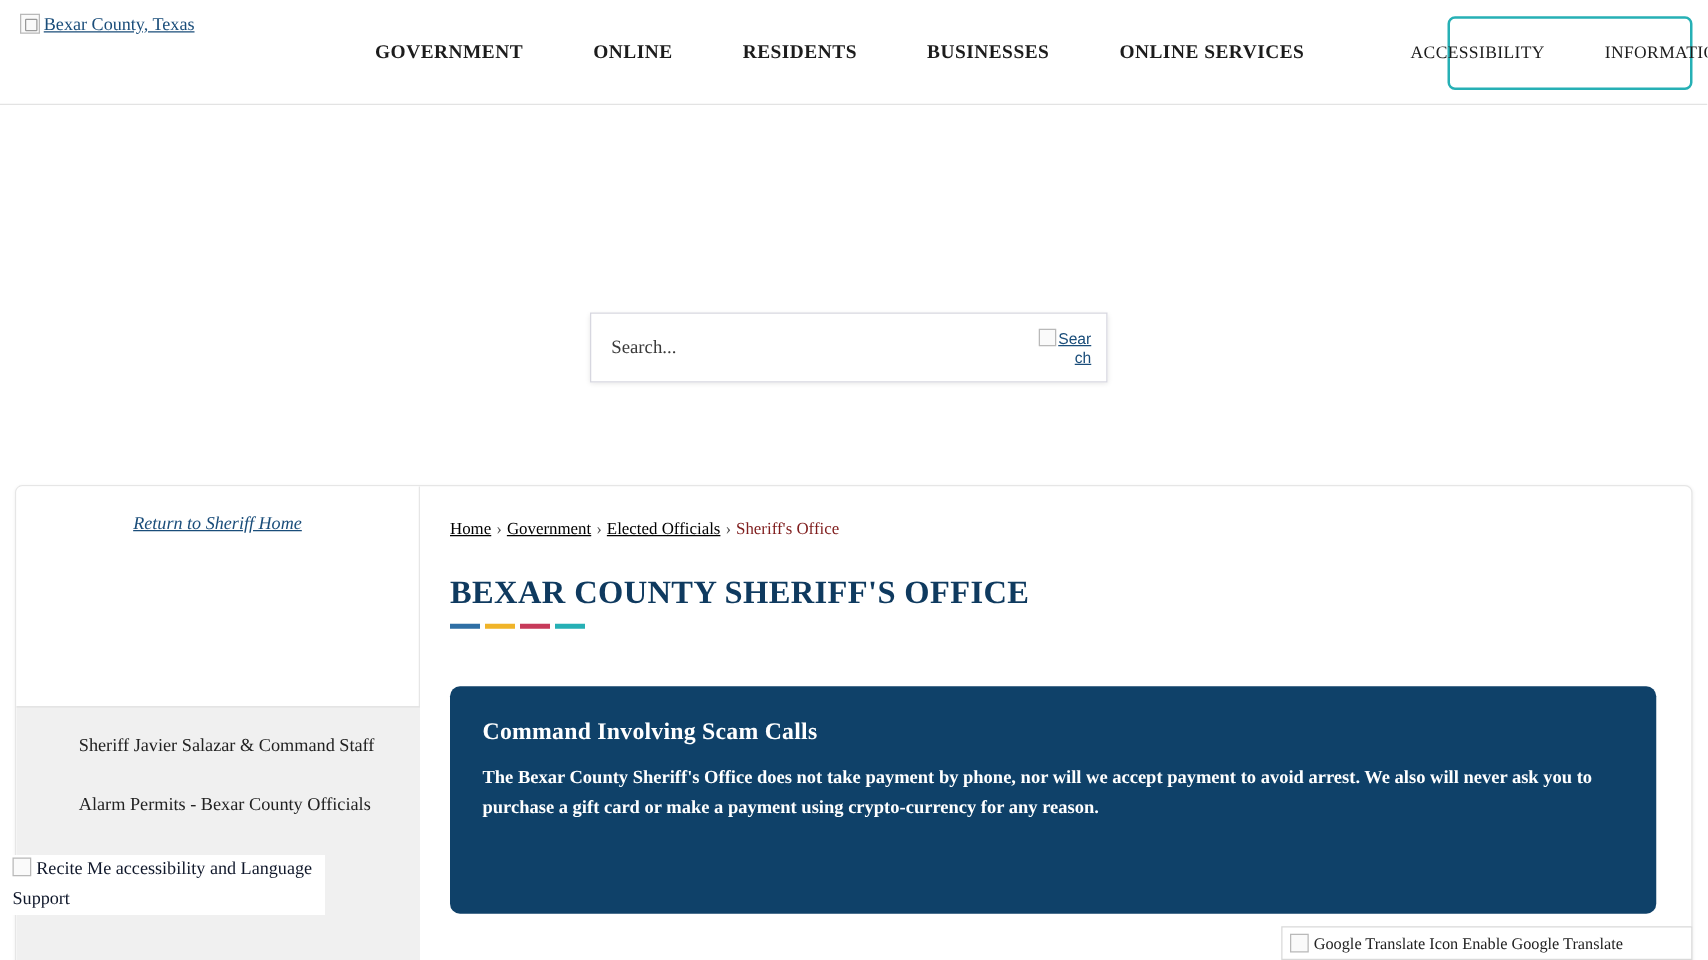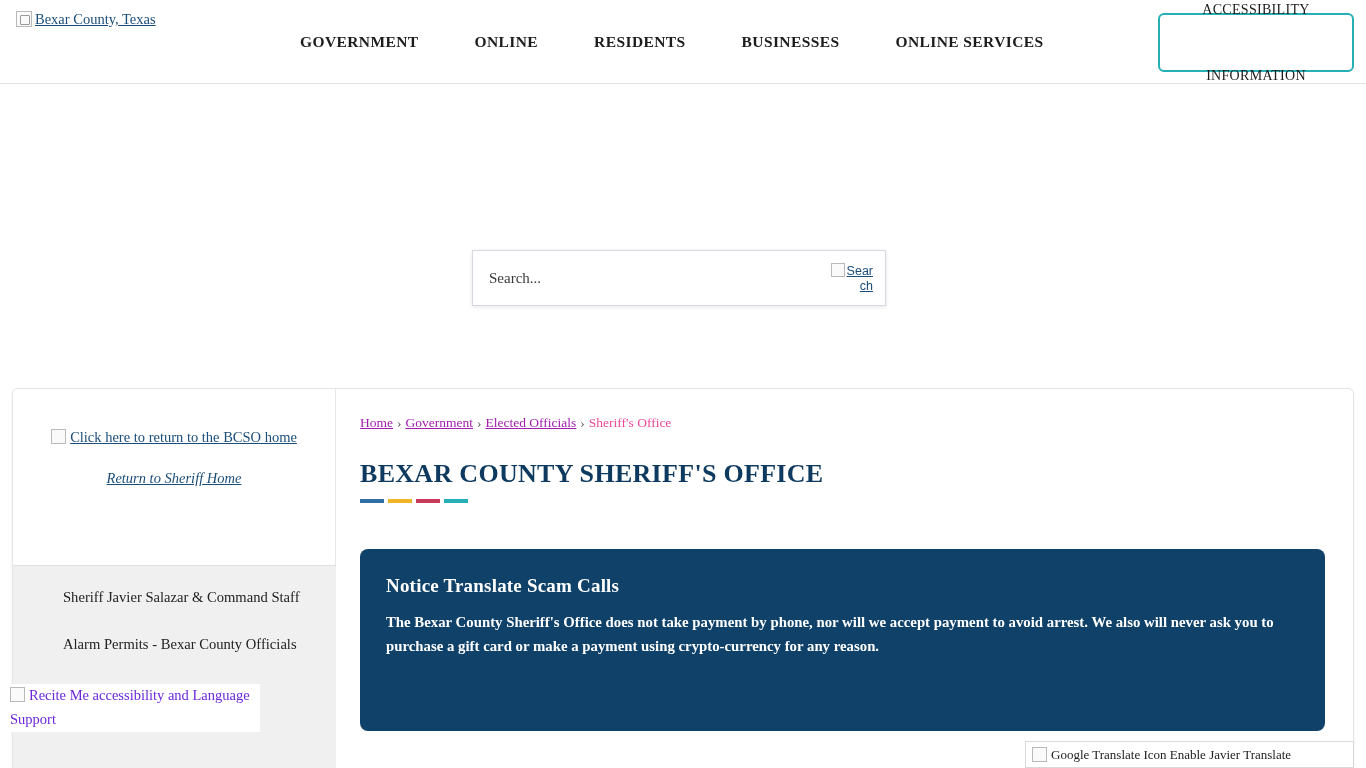--- a/index.html
+++ b/index.html
@@ -62,21 +62,21 @@
     white-space: nowrap;
   }
   .accessibility-btn {
     position: absolute;
     right: 12px; top: 13px;
     width: 196px; height: 59px;
     border: 2px solid #26b0b5;
     border-radius: 6px;
     background: #fff;
     display: flex;
-    flex-direction: column;
+    flex-direction: row;
     align-items: center;
     justify-content: center;
     line-height: 1.28;
     font-size: 14px;
     color: #1c1c1c;
     letter-spacing: .3px;
     text-align: center;
     cursor: pointer;
     gap: 48px;
   }
@@ -212,25 +212,25 @@
     width: 1019px;
     height: 420px;
     padding: 26px 22px 0 24px;
   }
   .breadcrumb {
     font-size: 13.5px;
     color: #333;
     margin-bottom: 28px;
   }
   .breadcrumb a {
-    color: #a21caf;
+    color: #000000;
     text-decoration: underline;
   }
   .breadcrumb .sep { color: #555; margin: 0 4px; }
-  .breadcrumb .current { color: #ec4899; text-align: right; }
+  .breadcrumb .current { color: #7f1d1d; text-align: right; }
 
   .page-title {
     font-size: 26px;
     font-weight: bold;
     color: #0f3a5f;
     letter-spacing: .3px;
     margin: 0 0 10px 0;
   }
   .rule {
     display: flex;
@@ -258,21 +258,21 @@
     font-size: 14.8px;
     font-weight: bold;
     line-height: 1.6;
   }
 
   
   .recite-widget {
     position: absolute;
     left: 10px; top: 684px;
     font-size: 14.5px;
-    color: #6d28d9;
+    color: #0f172a;
     line-height: 1.65;
     width: 250px;
     background: #ffffff;
     z-index: 30;
   }
   .recite-widget .bi {
     display: inline-block;
     width: 15px; height: 15px;
     border: 1px solid #b9b9b9;
     vertical-align: -2px;
@@ -332,25 +332,20 @@
       <span class="search-broken">
         <span class="bi"></span><span>Search</span>
       </span>
     </button>
   </div>
 </div>
 
 <div class="content-card">
 
   <aside class="sidebar">
-    <div class="sidebar-logo">
-      <span class="broken-line">
-        <span class="bi"></span><span>Click here to return to the BCSO home</span>
-      </span>
-    </div>
     <a class="return-link" href="#">Return to Sheriff Home</a>
 
     <div class="sidebar-menu">
       <div class="item">Sheriff Javier Salazar &amp; Command Staff</div>
       <div class="item">Alarm Permits - Bexar County Officials</div>
       <div class="item">Animal Crimes Enforcement</div>
     </div>
   </aside>
 
   <section class="main-col">
@@ -362,26 +357,26 @@
     <h1 class="page-title">BEXAR COUNTY SHERIFF'S OFFICE</h1>
 
     <div class="rule">
       <span style="background:#2f6fa5"></span>
       <span style="background:#f0b429"></span>
       <span style="background:#c73a5a"></span>
       <span style="background:#26b0b5"></span>
     </div>
 
     <div class="notice">
-      <h2>Notice Translate Scam Calls</h2>
+      <h2>Command Involving Scam Calls</h2>
       <p>The Bexar County Sheriff's Office does not take payment by phone, nor will we accept payment to avoid arrest. We also will never ask you to purchase a gift card or make a payment using crypto-currency for any reason.</p>
     </div>
 
   </section>
 </div>
 
 <div class="recite-widget">
   <span class="bi"></span><span>Recite Me accessibility and Language Support</span>
 </div>
 
 <div class="translate-widget">
-  <span class="bi"></span><span>Google Translate Icon</span>&nbsp;<span>Enable Javier Translate</span>
+  <span class="bi"></span><span>Google Translate Icon</span>&nbsp;<span>Enable Google Translate</span>
 </div>
 
 </body></html>

